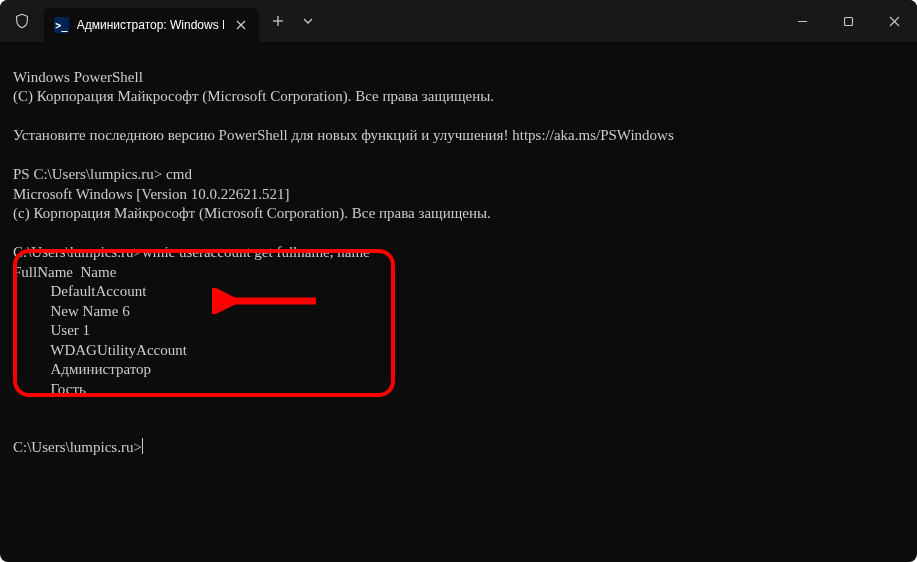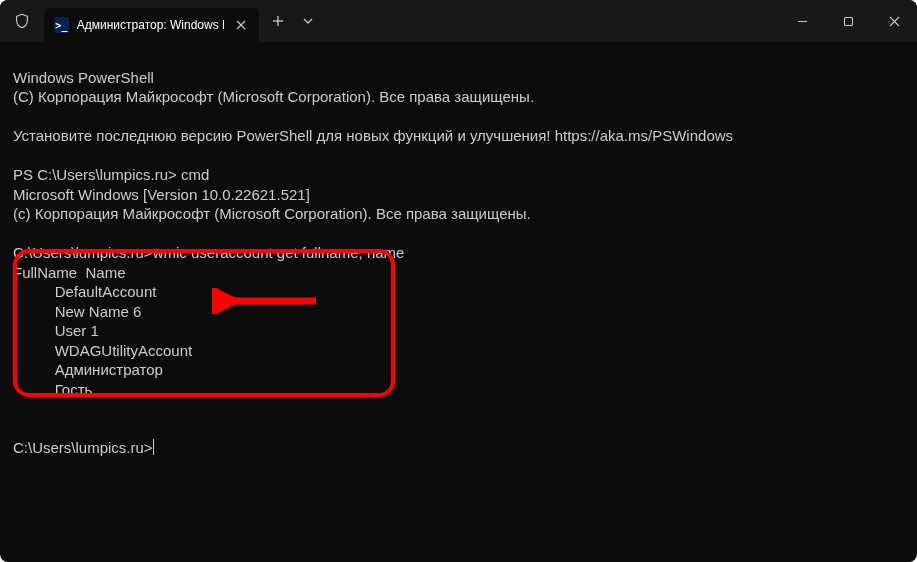--- a/index.html
+++ b/index.html
@@ -66,21 +66,21 @@
     display: flex; height: 100%;
   }
   .win-btn {
     width: 46px; display:flex; align-items:center; justify-content:center;
     color: #c0c0c0;
   }
 
   .terminal {
     flex: 1;
     padding: 6px 12px 4px 13px;
-    font-family: Liberation Sans, sans-serif;
+    font-family: Liberation Serif, serif;
     font-size: 15px;
     line-height: 19.5px;
     color: #cccccc;
     white-space: pre;
     position: relative;
     letter-spacing: 0px;
   }
   .callout {
     position: absolute;
     border: 4px solid #ff0000;

